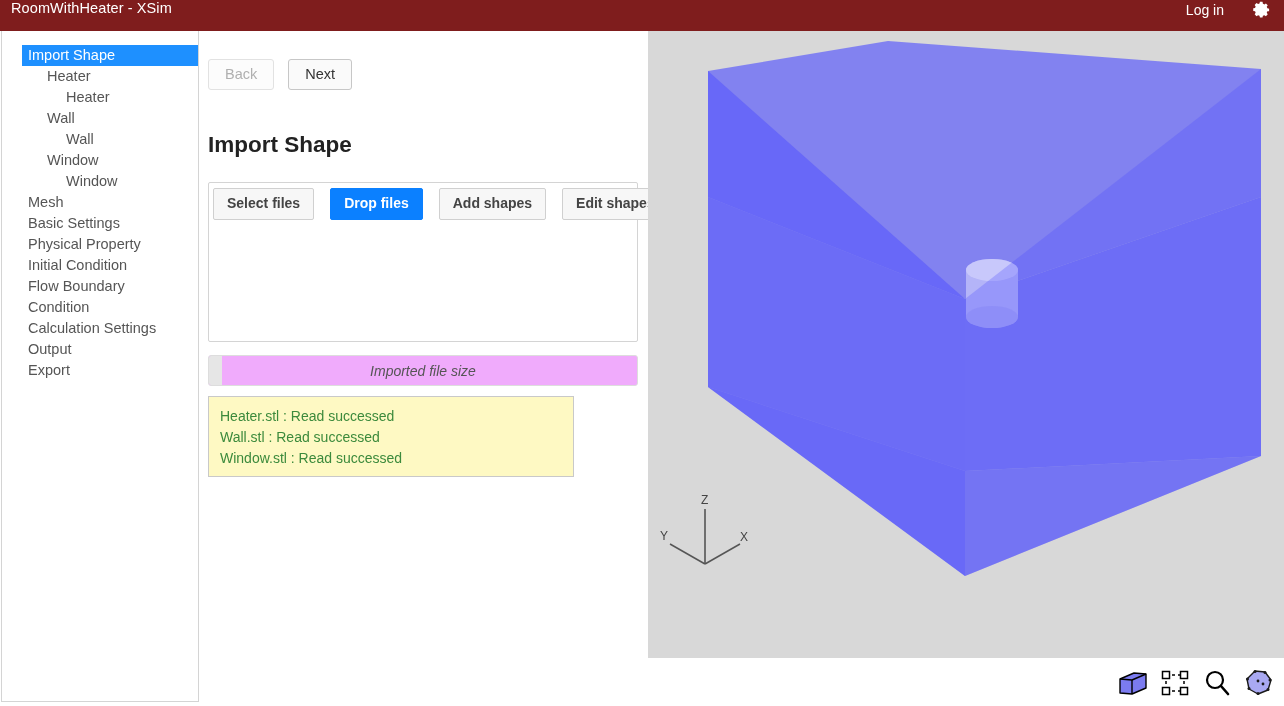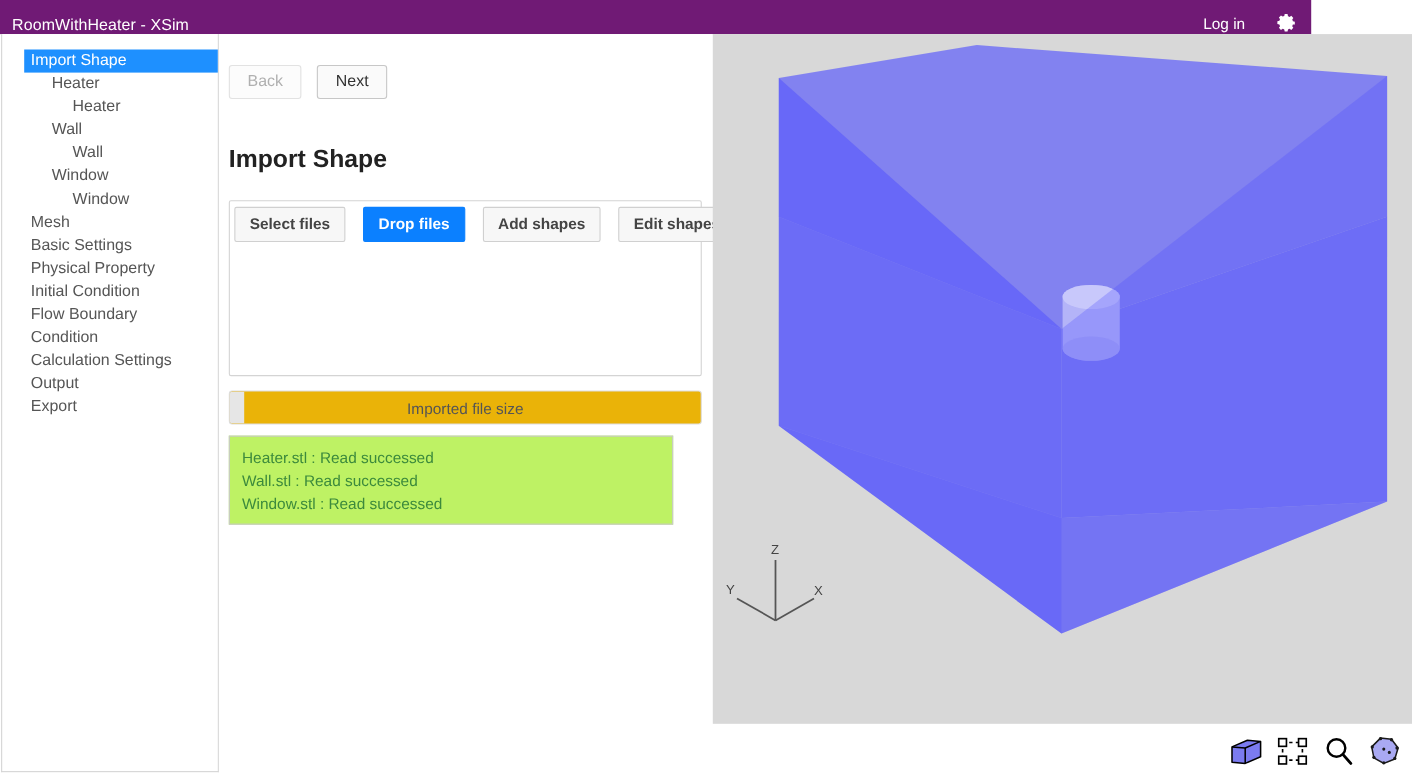--- a/index.html
+++ b/index.html
@@ -7,23 +7,23 @@
     margin: 0; padding: 0;
     width: 1284px; height: 706px;
     overflow: hidden;
     background: #ffffff;
     font-family: "Liberation Sans", sans-serif;
   }
 
   
   .titlebar {
     position: absolute; left: 0; top: 0;
-    width: 1192px; height: 31px;
-    background: #701a75;
-    display: flex; align-items: flex-end;
+    width: 1284px; height: 31px;
+    background: #7f1d1d;
+    display: flex; align-items: flex-start;
   }
   .titlebar-text {
     color: #ffffff;
     font-size: 14.5px;
     margin-left: 11px;
     letter-spacing: 0.1px;
   }
   .titlebar-right {
     margin-left: auto;
     display: flex; align-items: center;
@@ -152,43 +152,44 @@
     letter-spacing: -0.2px;
   }
 
   
   .progress {
     position: absolute;
     left: 9px; top: 324px;
     width: 430px; height: 31px;
     border: 1px solid #dddddd;
     border-radius: 3px;
-    background: #eab308;
+    background: #f0abfc;
     overflow: hidden;
+    font-style: italic;
   }
   .progress-fill {
     position: absolute; left: 0; top: 0;
     height: 100%;
     background: #e6e6e6;
   }
   .progress-label {
     position: absolute;
     left: 0; top: 0; right: 0; bottom: 0;
     display: flex; align-items: center; justify-content: center;
     font-size: 14px;
     color: #555555;
   }
 
   
   .log {
     position: absolute;
     left: 9px; top: 365px;
-    width: 404px; height: 81px;
+    width: 366px; height: 81px;
     border: 1px solid #c9c9c9;
-    background: #bef264;
+    background: #fef9c3;
     padding: 9px 4px 0 11px;
   }
   .log-line {
     font-size: 14px;
     color: #3c8a3c;
     line-height: 21px;
     white-space: nowrap;
   }
 
   

